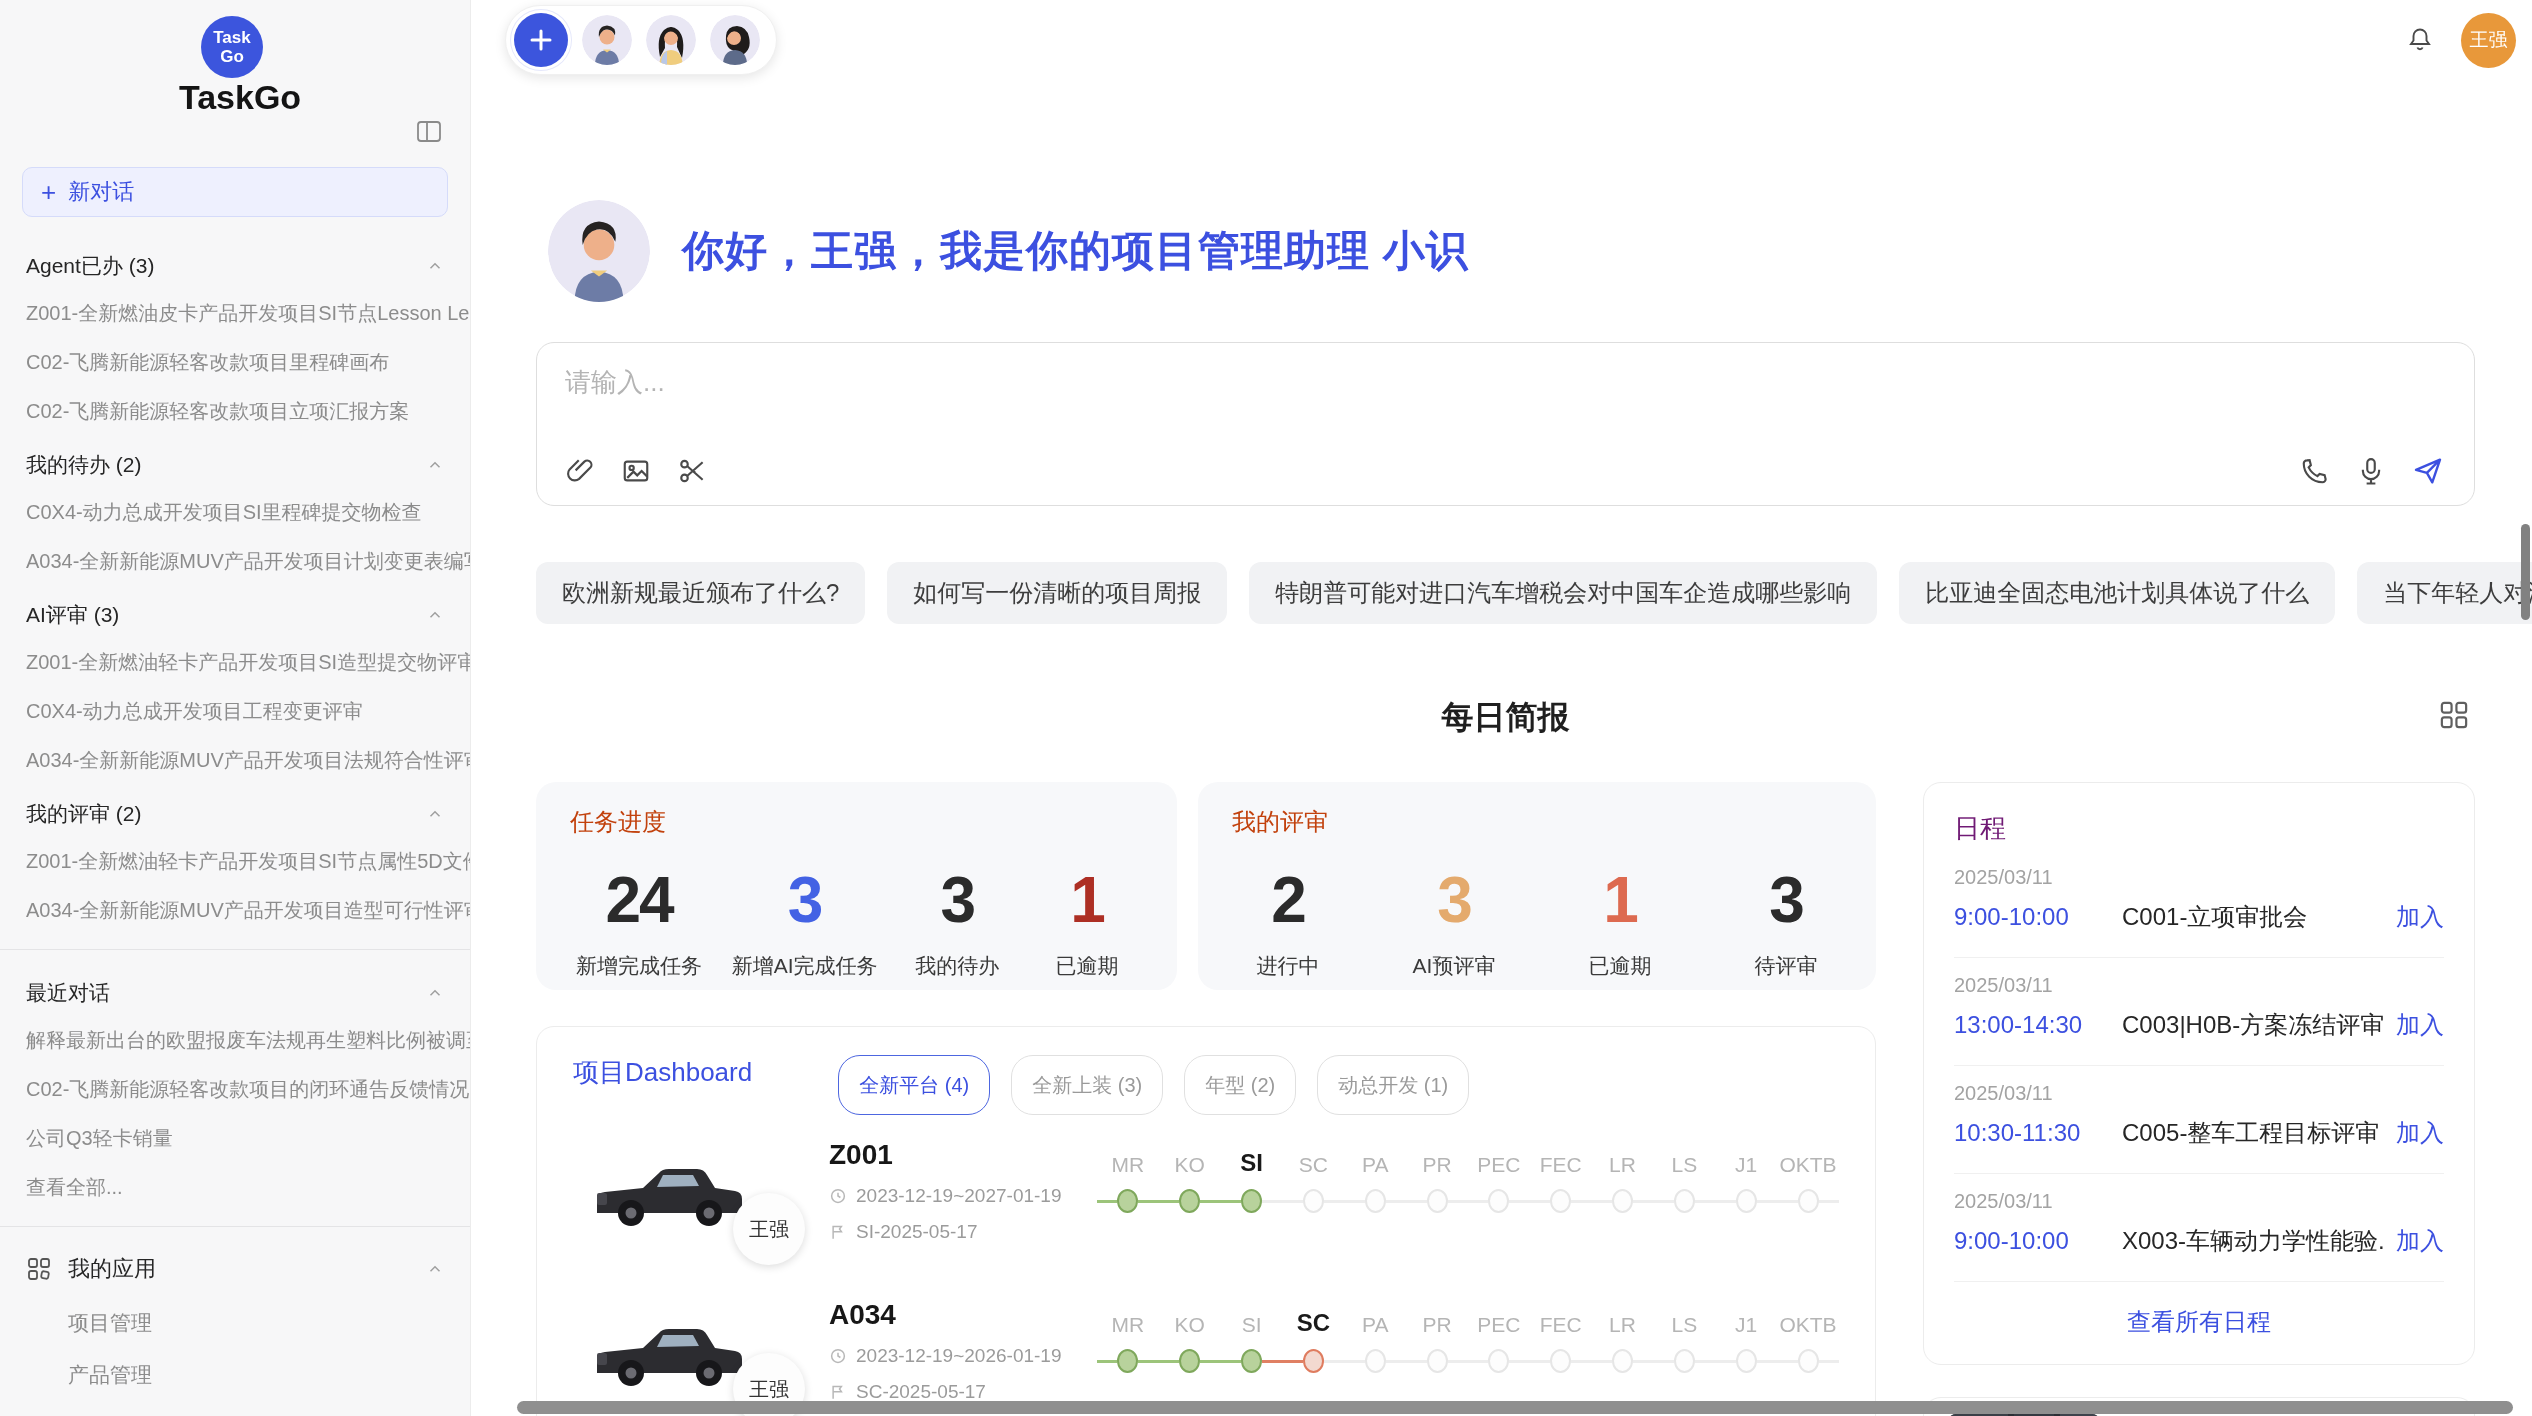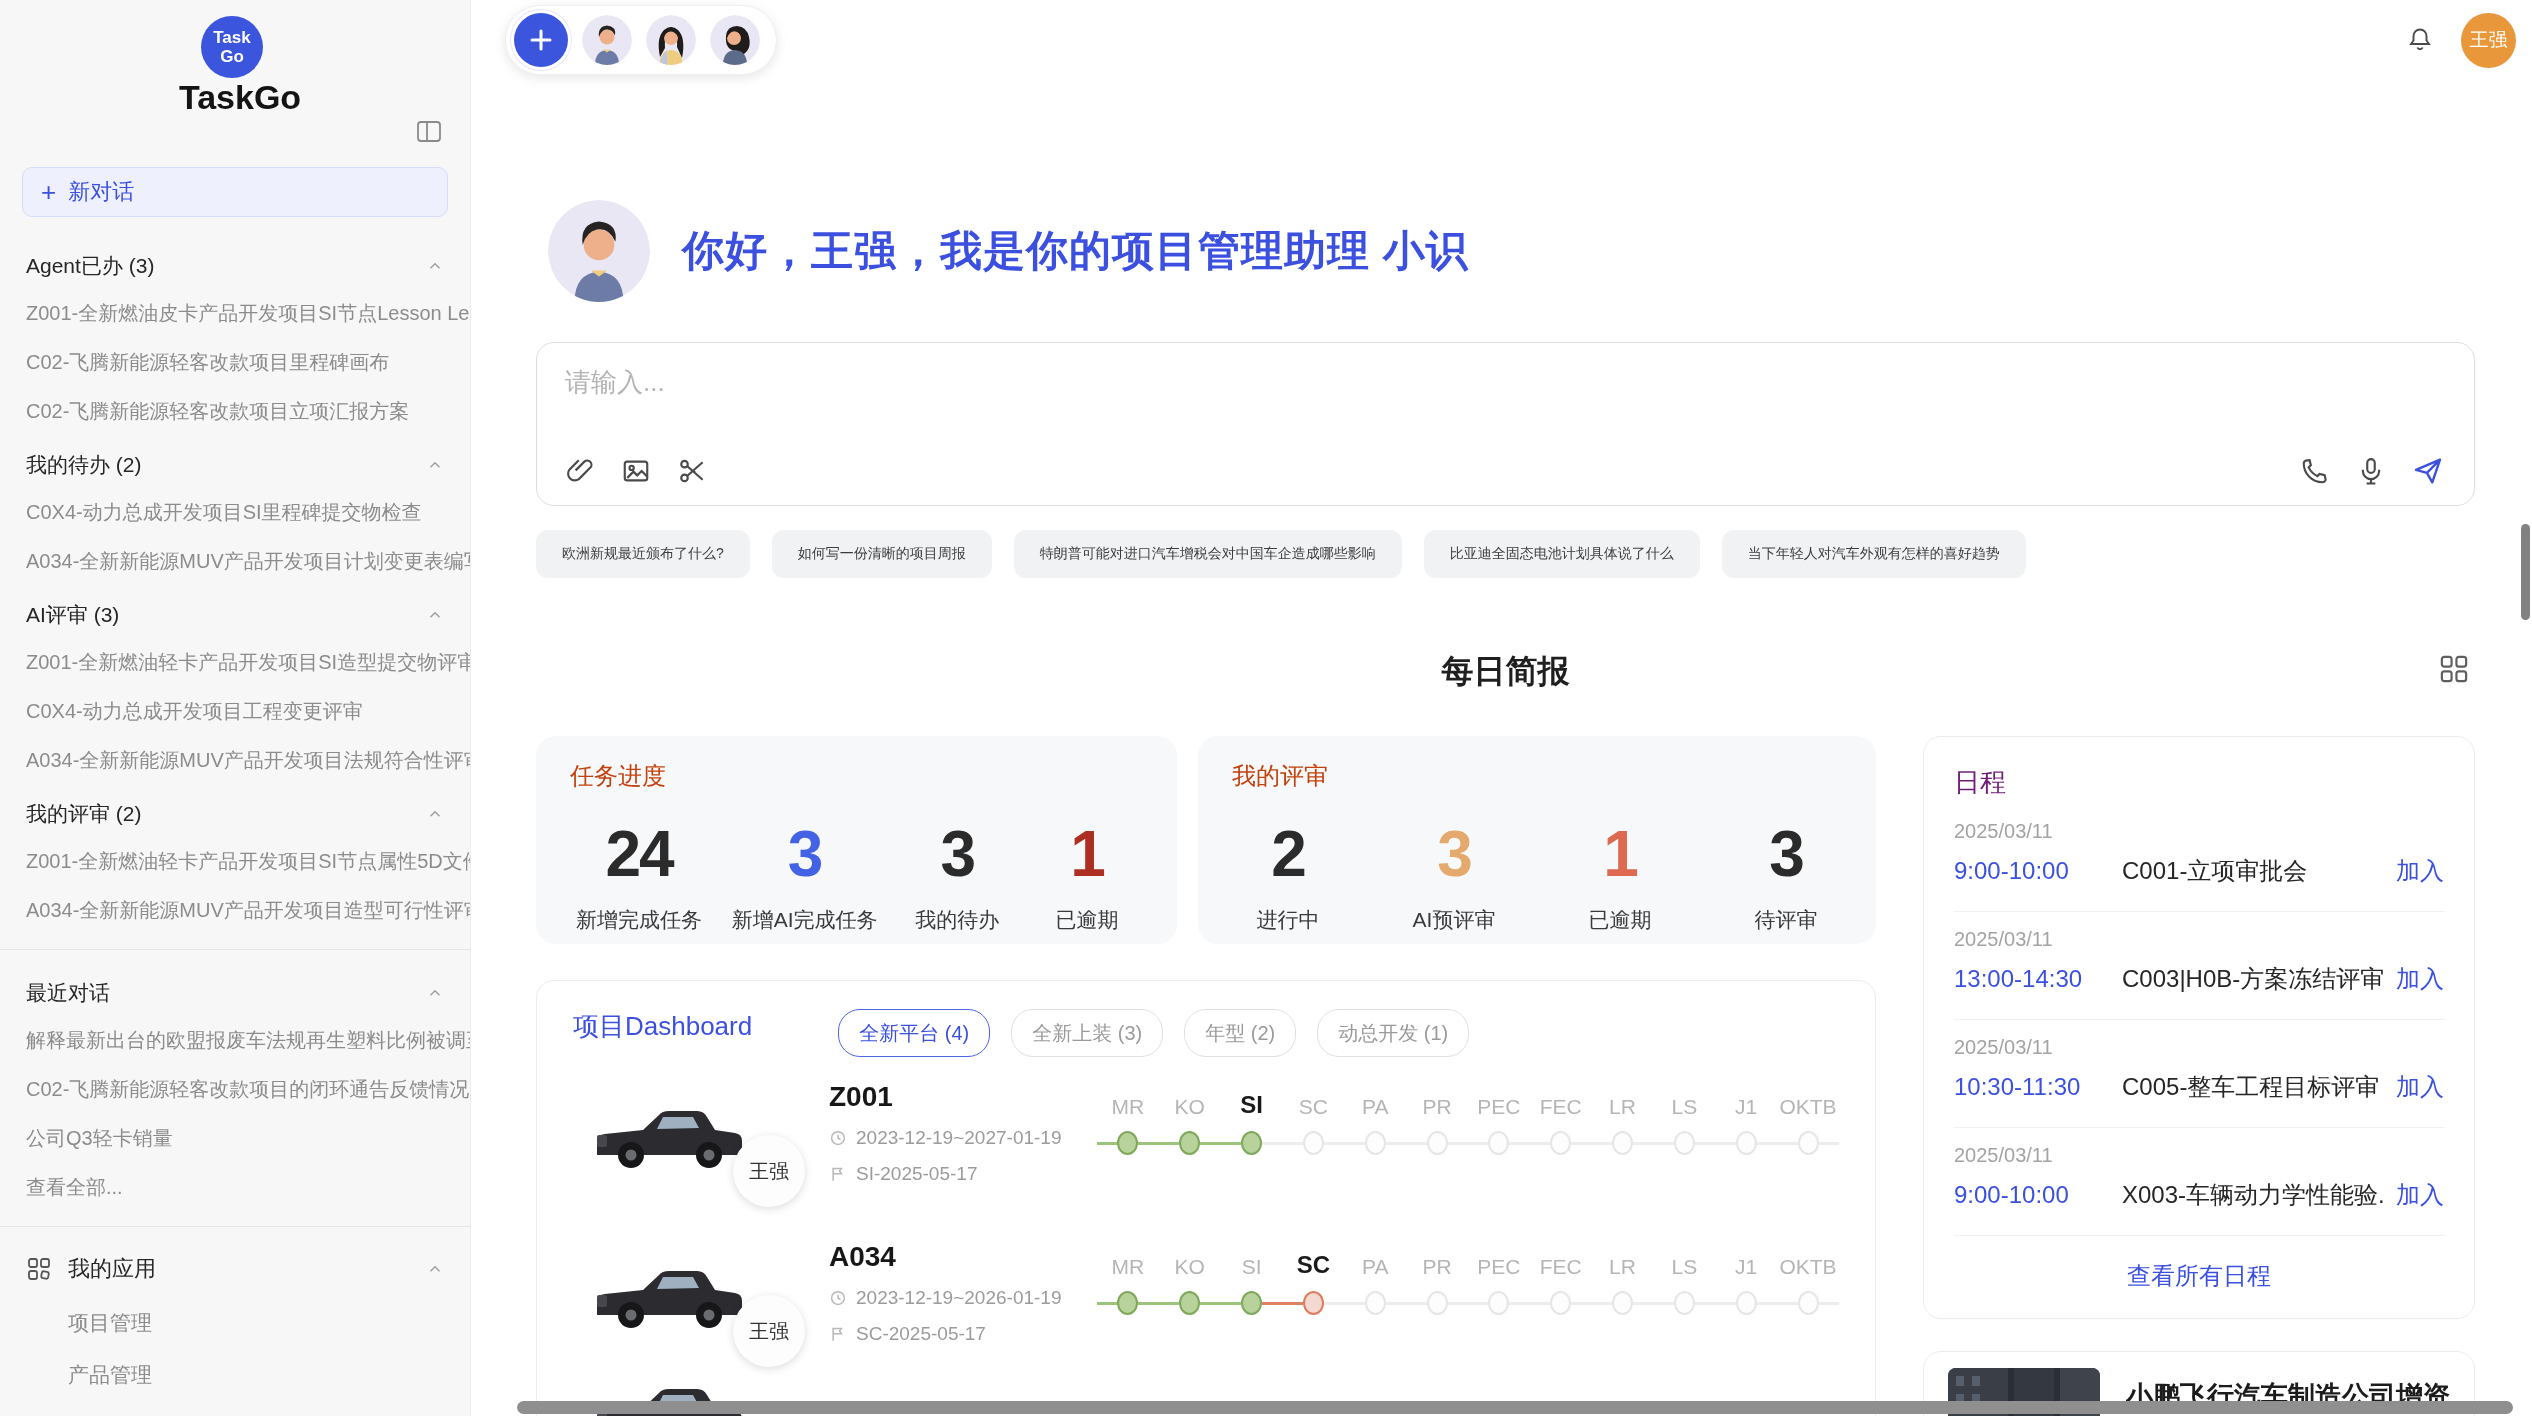--- a/index.html
+++ b/index.html
@@ -53,22 +53,22 @@
   .composer { margin-top:40px; height:164px; border:1.5px solid #dedede; border-radius:18px;
     padding:24px 30px 18px 28px; display:flex; flex-direction:column; background:#fff; }
   .composer input { border:none; outline:none; font-size:26px; color:#333; width:100%;
     font-family:inherit; background:transparent; }
   .composer input::placeholder { color:#b4b4b4; }
   .composer-tools { margin-top:auto; display:flex; align-items:center; justify-content:space-between; }
   .tool-group { display:flex; align-items:center; gap:26px; }
   .tool { cursor:pointer; display:flex; align-items:center; }
 
   .chips { display:flex; gap:22px; margin-top:24px; }
-  .chip { background:#f1f2f4; border-radius:12px; padding:15px 26px; font-size:14px; color:#3d3d3d;
-    white-space:nowrap; cursor:pointer; }
+  .chip { background:#f1f2f4; border-radius:12px; padding:15px 26px; font-size:24px; color:#3d3d3d;
+    white-space:nowrap; cursor:pointer;margin-top:32px; }
 
   .brief-head { position:relative; margin-top:72px; text-align:center; }
   .brief-title { font-size:32px; font-weight:700; color:#1f1f1f; }
   .brief-grid-icon { position:absolute; right:4px; top:2px; cursor:pointer; }
 
   .columns { display:flex; justify-content:space-between; margin-top:42px; align-items:flex-start; }
   .left-col { width:1340px; flex:none; }
   .right-col { width:552px; flex:none; }
 
   .stat-cards { display:flex; gap:21px; }
@@ -78,21 +78,21 @@
   .stat-row { display:flex; justify-content:space-between; margin-top:26px; padding:0 6px; }
   .stat { text-align:center; min-width:100px; }
   .stat .num { font-size:64px; font-weight:600; letter-spacing:-2px; line-height:72px; }
   .stat .lbl { font-size:21px; color:#3a3a3a; margin-top:16px; }
 
   .dash-card { margin-top:36px; border:1.5px solid #ececec; border-radius:18px; background:#fff;
     padding:28px 36px; height:620px; overflow:hidden; }
   .dash-head { display:flex; align-items:flex-start; }
   .dash-title { font-size:26px; color:#3c50e0; }
   .filter-group { display:flex; gap:21px; margin-left:86px; }
-  .fchip { height:48px; border-radius:22px; border:1.5px solid #e0e0e0; color:#9a9a9a; font-size:20px;
+  .fchip { height:60px; border-radius:22px; border:1.5px solid #e0e0e0; color:#9a9a9a; font-size:20px;
     display:flex; align-items:center; padding:0 20px; cursor:pointer; background:#fff; white-space:nowrap; }
   .fchip.active { border-color:#4d66e0; color:#3c50e0; }
 
   .proj-row { display:flex; margin-top:24px; align-items:flex-start; }
   .proj-row + .proj-row { margin-top:56px; }
   .truck-wrap { position:relative; width:196px; margin-left:12px; flex:none; }
   .owner-badge { position:absolute; right:-24px; bottom:-26px; width:72px; height:72px; border-radius:50%;
     background:#fdfdfd; box-shadow:0 2px 8px rgba(0,0,0,.14); display:flex; align-items:center;
     justify-content:center; font-size:20px; color:#333; }
   .proj-info { margin-left:48px; width:268px; flex:none; }

